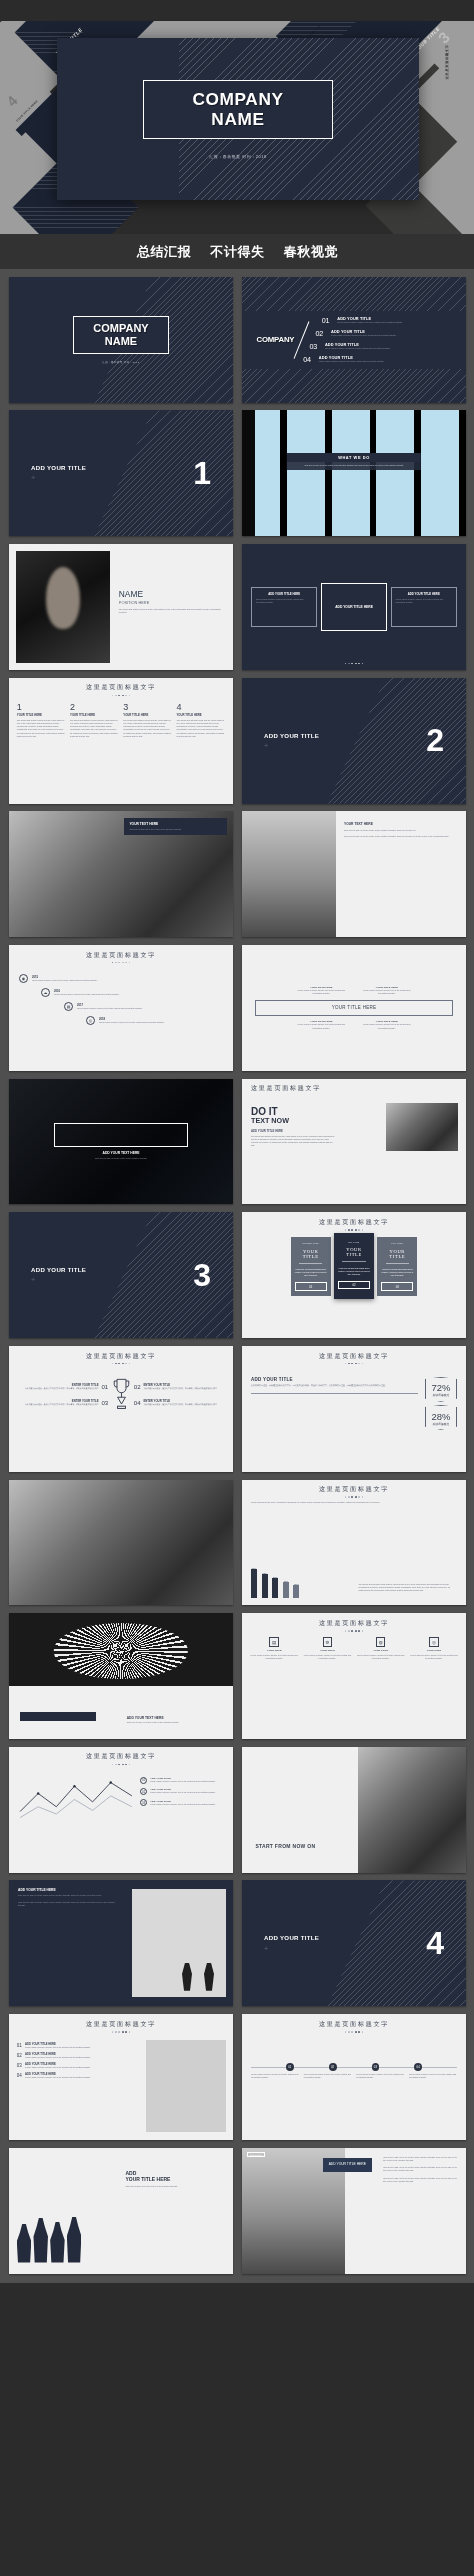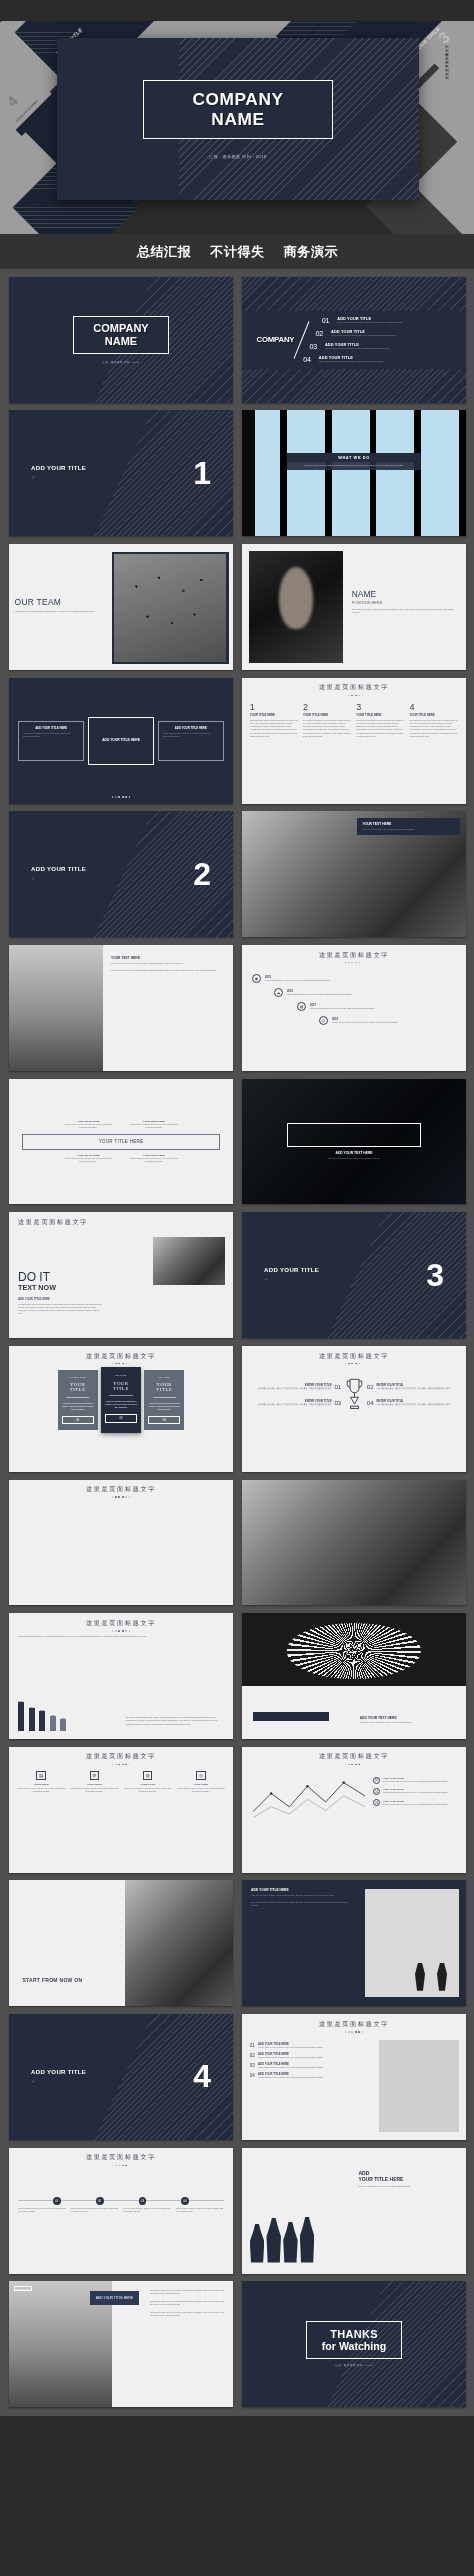--- a/index.html
+++ b/index.html
@@ -191,21 +191,21 @@
       <div class="l1">COMPANY</div>
       <div class="l2">NAME</div>
     </div>
     <div class="hero-sub">汇报：春秋视觉   时间：2018</div>
   </div>
 </div>
 
 <div class="band">
   <span>总结汇报</span>
   <span>不计得失</span>
-  <span>商务演示</span>
+  <span>春秋视觉</span>
 </div>
 
 <div class="grid">
 
   <div class="slide sl-dark">
     <div class="sl-stripe-br"></div>
     <div class="center-abs">
       <div style="border:1.1px solid #fff;padding:5.6px 19px;text-align:center;background:#242b3c;">
         <div style="font-size:11px;font-weight:800;line-height:1.15;text-shadow:0.8px 0.8px 0 rgba(0,0,0,.45);">COMPANY</div>
         <div style="font-size:11px;font-weight:800;line-height:1.15;text-shadow:0.8px 0.8px 0 rgba(0,0,0,.45);">NAME</div>
@@ -265,31 +265,20 @@
   </div>
 
   <div class="slide">
     <div class="ph-window"></div>
     <div style="position:absolute;left:50%;top:34%;transform:translateX(-50%);width:60%;text-align:center;">
       <div style="background:#242b3c;color:#fff;font-size:3.9px;font-weight:700;padding:1.7px 0;letter-spacing:0.6px;">WHAT WE DO</div>
       <div style="background:rgba(36,43,60,.9);color:#cdd2dc;font-size:1.9px;line-height:1.6;padding:2.8px 4.5px;">Click here to add you to the center of the narrative thought. Click here to add you to the center of the narrative thought.</div>
     </div>
   </div>
 
-  <div class="slide sl-light">
-    <div style="position:absolute;left:5.6px;top:42%;">
-      <div style="font-size:8.4px;color:#2b3a4f;letter-spacing:0.3px;">OUR TEAM</div>
-      <div class="lorem-d" style="width:84px;margin-top:2.8px;">Lorem dolor sit amet, consectetur adipiscing elit. Vivamus mollis vehicula ligula ut faucibus.</div>
-    </div>
-    <div style="position:absolute;right:4.5px;top:7.8px;bottom:5.6px;width:117px;background:#242b3c;padding:2.2px;">
-      <div class="photo" style="width:100%;height:100%;">
-          <div class="ph-people"></div>
-        </div>
-    </div>
-  </div>
 
   <div class="slide sl-light">
     <div style="position:absolute;left:6.7px;top:6.7px;bottom:6.7px;width:42%;">
       <div class="photo" style="width:100%;height:100%;">
           <div class="ph-person"></div>
         </div>
     </div>
     <div style="position:absolute;right:6.7px;top:36%;width:48%;">
       <div style="font-size:8.4px;color:#2b3a4f;">NAME</div>
       <div style="font-size:3.9px;color:#5d6878;margin-top:0.6px;">POSITION HERE</div>
@@ -458,21 +447,21 @@
     <div class="center-abs">
       <div style="border:1.1px solid #fff;width:60%;height:23.4px;"></div>
       <div style="margin-top:4.5px;font-size:3.3px;font-weight:700;color:#fff;">ADD YOUR TEXT HERE</div>
       <div class="lorem" style="width:55%;text-align:center;margin-top:1.7px;">Click here to add you to the center of the narrative thought.</div>
     </div>
   </div>
 
   <div class="slide sl-light">
     <div class="ttl-cn" style="text-align:left;padding-left:9px;">这里是页面标题文字</div>
     <div style="position:absolute;left:9px;top:27px;">
-      <div style="font-size:12px;font-weight:400;color:#2b3242;line-height:1.1;margin-top:32px;">DO IT</div>
+      <div style="font-size:10px;font-weight:700;color:#2b3242;line-height:1.1;">DO IT</div>
       <div style="font-size:7.2px;font-weight:800;color:#2b3242;line-height:1.1;">TEXT NOW</div>
       <div style="font-size:2.8px;font-weight:700;color:#4c5568;margin-top:4.5px;">ADD YOUR TITLE HERE</div>
       <div class="lorem-d" style="width:84px;margin-top:1.7px;">The spring and autumn period and the visual studio is one of the enterprises and individuals to provide professional creativity, brand integration design consultants, more than 15 years working experience. To customers as the benchmark, with wisdom grafting business and the arts.</div>
     </div>
     <div style="position:absolute;right:7.8px;top:24.5px;width:72px;height:48px;">
         <div class="ph-grad" style="position:absolute;inset:0;"></div>
       </div>
   </div>
 
   <div class="slide sl-dark">
@@ -578,20 +567,37 @@
   <div class="slide sl-light">
     <div class="ttl-cn">这里是页面标题文字</div>
     <div class="dots">
         <i></i>
         <i class="on"></i>
         <i class="on"></i>
         <i class="on"></i>
         <i></i>
         <i></i>
       </div>
+    <div style="position:absolute;left:9px;top:31px;right:9px;display:flex;gap:6.7px;align-items:flex-start;">
+      <div style="flex:1">
+        <div style="font-size:4.5px;font-weight:800;color:#2b3242;letter-spacing:0.3px;">ADD YOUR TITLE</div>
+        <div style="font-size:2px;color:#6d7280;line-height:1.7;margin-top:2.2px;">您的内容打在这里，或者通过复制您的文本后，在此框中选择粘贴，并选择只保留文字。您的内容打在这里，或者通过复制您的文本后您的内容打在这里。</div>
+        <div style="height:0.6px;background:#8a94a3;margin-top:5.6px;"></div>
+      </div>
+      <div style="display:flex;flex-direction:column;gap:3.3px;">
+        <div class="pct-badge">
+          <div class="v">72%</div>
+          <div class="k">关键词修改处</div>
+        </div>
+        <div class="pct-badge">
+          <div class="v">28%</div>
+          <div class="k">关键词修改处</div>
+        </div>
+      </div>
+    </div>
   </div>
 
   <div class="slide sl-light">
     <div class="ttl-cn">这里是页面标题文字</div>
     <div class="dots">
         <i></i>
         <i class="on"></i>
         <i class="on"></i>
         <i class="on"></i>
         <i></i>
@@ -882,25 +888,15 @@
       <div style="position:absolute;left:4.5px;top:4.5px;border:0.6px solid #fff;color:#fff;font-size:2.2px;padding:0.6px 2.2px;">Best Partner</div>
     </div>
     <div style="position:absolute;left:36%;top:10px;width:22%;background:#2b3a52;color:#fff;padding:4.5px 3.3px;font-size:3.3px;line-height:1.5;text-align:center;">ADD YOUR TITLE HERE</div>
     <div style="position:absolute;right:6.7px;top:7.8px;width:34%;">
       <div class="lorem-d">Click here to add you to the center of the narrative thought. Click here to add you to the center of the narrative thought.</div>
       <div class="lorem-d" style="margin-top:4.5px;">Click here to add you to the center of the narrative thought. Click here to add you to the center of the narrative thought.</div>
       <div class="lorem-d" style="margin-top:4.5px;">Click here to add you to the center of the narrative thought. Click here to add you to the center of the narrative thought.</div>
     </div>
   </div>
 
-  <div class="slide sl-dark">
-    <div class="sl-stripe-br"></div>
-    <div class="center-abs">
-      <div class="thanks-frame">
-        <div class="t1">THANKS</div>
-        <div class="t2">for Watching</div>
-      </div>
-      <div style="margin-top:5.6px;font-size:2.5px;color:#b9bfcc;letter-spacing:0.4px;">汇报：春秋视觉   时间：2018</div>
-    </div>
-  </div>
 
 </div>
 
 
 </body></html>

